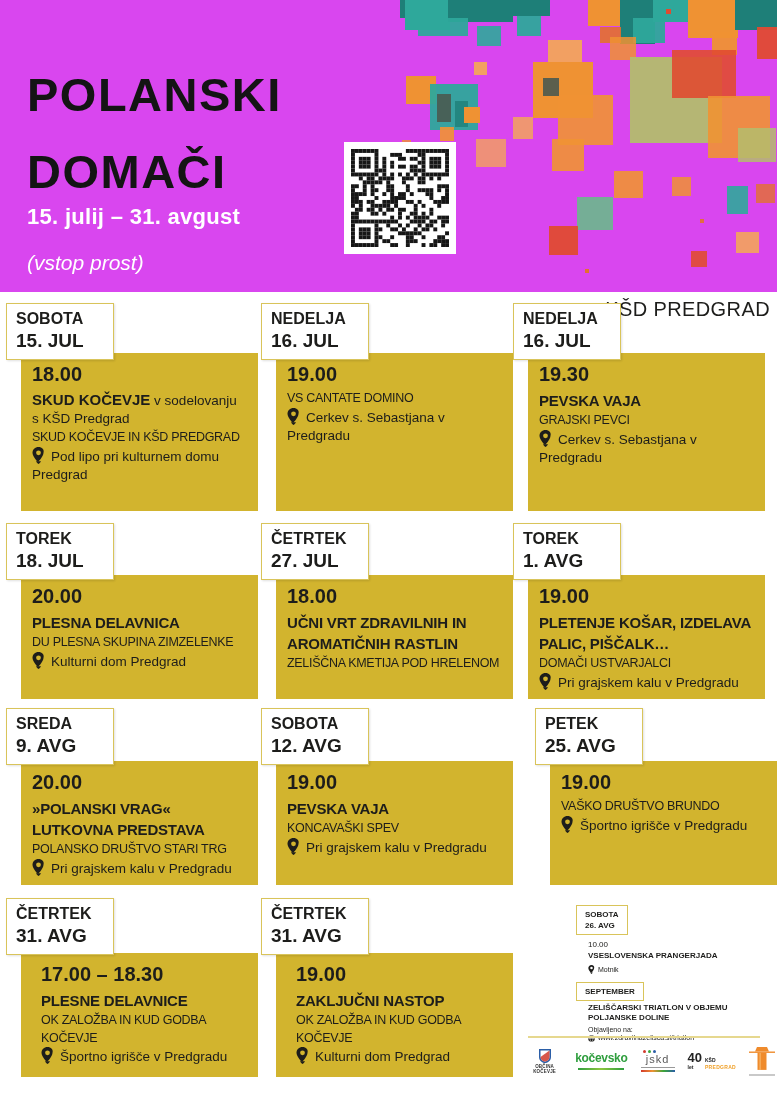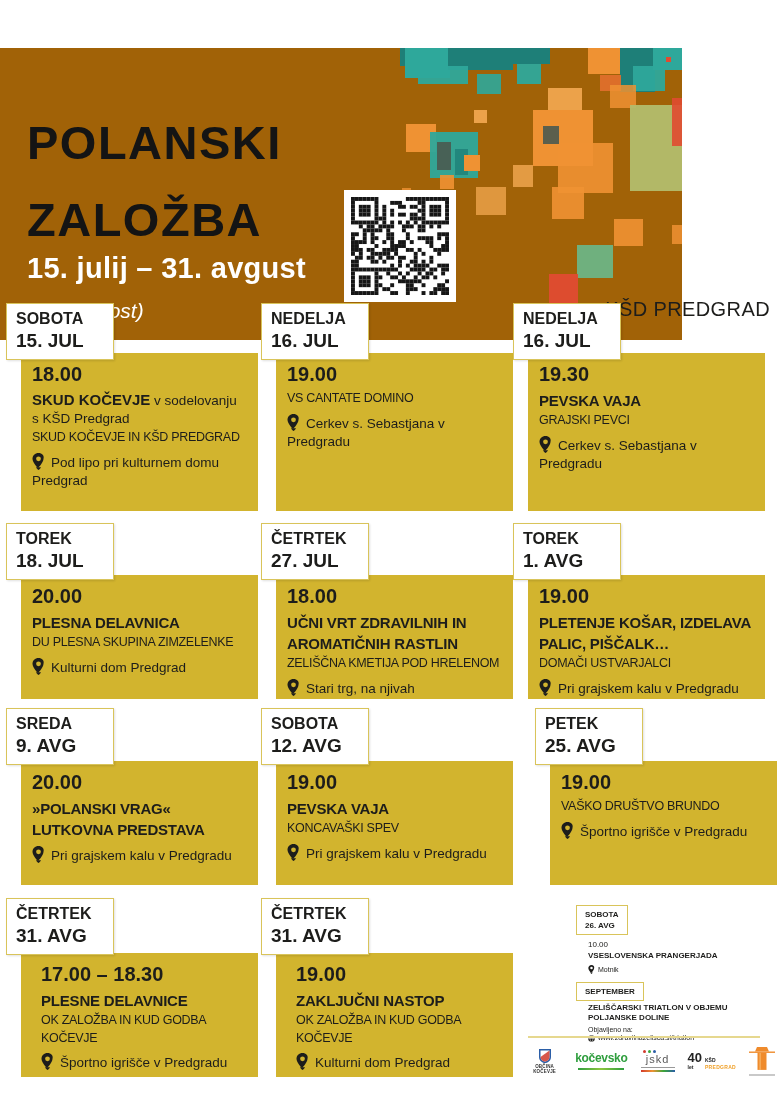--- a/index.html
+++ b/index.html
@@ -2,45 +2,45 @@
 <html><head>
 <meta charset="utf-8">
 <style>
   html,body{margin:0;padding:0;background:#888;}
   .poster{
     position:relative;width:777px;height:1100px;background:#ffffff;
     font-family:"Liberation Sans",sans-serif;color:#1d1d1b;overflow:hidden;
     margin:0 auto;
   }
   
-  .header{position:absolute;left:0;top:0;width:682px;height:292px;background:#a16207;overflow:hidden;margin-top:48px;}
+  .header{position:absolute;left:0;top:0;width:777px;height:292px;background:#d946ef;overflow:hidden;}
   .mosaic{position:absolute;left:0;top:0;width:100%;height:100%;}
   .title{position:absolute;left:27px;top:56px;font-size:47px;font-weight:700;letter-spacing:1.5px;line-height:77px;color:#141414;}
-  .subtitle{position:absolute;left:27px;top:204px;font-size:29px;font-weight:700;color:#ffffff;letter-spacing:.3px;}
+  .subtitle{position:absolute;left:27px;top:204px;font-size:22px;font-weight:700;color:#ffffff;letter-spacing:.3px;}
   .note{position:absolute;left:27px;top:251px;font-size:21px;font-style:italic;color:#ffffff;}
   .qr{position:absolute;left:344px;top:142px;width:98px;height:98px;background:#ffffff;padding:7px;}
   .qr svg{display:block;width:98px;height:98px;}
   .org-name{position:absolute;right:7px;top:298px;font-size:20px;letter-spacing:.4px;color:#1d1d1b;}
   
   .card{position:absolute;width:252px;}
   .label{position:relative;z-index:2;display:inline-block;background:#fff;border:1.5px solid #d9c45a;
          padding:5px 9px 6px;min-width:88px;box-shadow:1px 1px 2px rgba(0,0,0,.12);}
   .day{font-size:16px;font-weight:700;line-height:1.25;}
   .date{font-size:19px;font-weight:700;line-height:1.25;}
   .body{position:absolute;z-index:1;left:15px;width:237px;background:#d2b42e;padding:9px 11px;box-sizing:border-box;overflow:hidden;}
   .r1 .body{top:50px;height:158px;}
   .r2 .body{top:52px;height:124px;}
   .r3 .body{top:53px;height:124px;}
   .r4 .body{top:55px;height:124px;padding-left:20px;}
   .time{font-size:20px;font-weight:700;margin:1px 0 4px;}
   .etitle{font-size:15px;font-weight:700;line-height:1.4;letter-spacing:-.2px;white-space:pre-line;}
   .subline{font-size:13.5px;line-height:1.35;}
   .subline .b2{font-size:15px;font-weight:700;}
   .org{font-size:12.5px;letter-spacing:-.3px;line-height:1.4;margin-top:1px;white-space:pre-line;}
-  .loc{font-size:13.5px;line-height:1.35;margin-top:6px;}
+  .loc{font-size:13.5px;line-height:1.35;}
   .loc svg{vertical-align:-3px;margin-right:6px;}
   
   .mini{position:absolute;left:576px;top:905px;width:196px;font-size:8px;}
   .mini-label{display:inline-block;background:#fff;border:1px solid #d9c45a;padding:3px 8px;}
   .mini-label div{font-size:8px;font-weight:700;line-height:1.4;}
   .mini-body{margin-left:12px;}
   .mini-time{font-size:8px;margin-top:5px;}
   .mini-title{font-size:8px;font-weight:700;margin-top:2px;white-space:pre-line;line-height:1.3;}
   .mini-loc{font-size:7px;margin-top:3px;}
   .mini-loc svg{vertical-align:-2px;margin-right:3px;}
@@ -116,21 +116,21 @@
         <div style="position: absolute; left: 756px; top: 184px; width: 19px; height: 19px; background: rgb(226, 112, 46); opacity: 0.8;"></div>
         <div style="position: absolute; left: 691px; top: 251px; width: 16px; height: 16px; background: rgb(224, 75, 49); opacity: 0.9;"></div>
         <div style="position: absolute; left: 736px; top: 232px; width: 23px; height: 21px; background: rgb(244, 170, 82); opacity: 0.85;"></div>
         <div style="position: absolute; left: 666px; top: 9px; width: 5px; height: 5px; background: rgb(224, 75, 49); opacity: 1;"></div>
         <div style="position: absolute; left: 585px; top: 269px; width: 4px; height: 4px; background: rgb(226, 112, 46); opacity: 1;"></div>
         <div style="position: absolute; left: 700px; top: 219px; width: 4px; height: 4px; background: rgb(226, 112, 46); opacity: 0.9;"></div>
         <div style="position: absolute; left: 402px; top: 140px; width: 9px; height: 9px; background: rgb(239, 146, 51); opacity: 0.8;"></div>
       </div>
     <div class="title">
       <div>POLANSKI</div>
-      <div>ZALOŽBA</div>
+      <div>DOMAČI</div>
     </div>
     <div class="subtitle">15. julij – 31. avgust</div>
     <div class="note">(vstop prost)</div>
     <div class="qr">
         <svg viewBox="0 0 100 100" xmlns="http://www.w3.org/2000/svg">
           <g fill="#161616">
             <rect x="0" y="0" width="4" height="4"></rect>
             <rect x="4" y="0" width="4" height="4"></rect>
             <rect x="8" y="0" width="4" height="4"></rect>
             <rect x="12" y="0" width="4" height="4"></rect>
@@ -522,24 +522,20 @@
   <section class="card r2" style="left:261px;top:523px">
     <div class="label">
       <div class="day">ČETRTEK</div>
       <div class="date">27. JUL</div>
     </div>
     <div class="body">
       <div class="time">18.00</div>
       <div class="etitle">UČNI VRT ZDRAVILNIH IN
 AROMATIČNIH RASTLIN</div>
       <div class="org">ZELIŠČNA KMETIJA POD HRELENOM</div>
-      <div class="loc"><svg width="13" height="17" viewBox="0 0 13 17">
-            <path fill="#1d1d1b" d="M6.5 0C3 0 .5 2.6.5 5.8c0 2 1.3 4.2 2.6 6 .9 1.2 2.4 2.9 2.4 2.9l1-.1s1.4-1.6 2.3-2.8c1.3-1.8 2.7-4 2.7-6C12.5 2.6 10 0 6.5 0zm0 8.2a2.4 2.4 0 1 1 0-4.8 2.4 2.4 0 0 1 0 4.8z"></path>
-            <path fill="#1d1d1b" d="M4 14.2c.5 1 1.5 2.3 2.5 2.8 1-.5 2-1.8 2.5-2.8z"></path>
-          </svg><span>Stari trg, na njivah</span></div>
     </div>
   </section>
 
   <section class="card r2" style="left:513px;top:523px">
     <div class="label">
       <div class="day">TOREK</div>
       <div class="date">1. AVG</div>
     </div>
     <div class="body">
       <div class="time">19.00</div>
@@ -555,20 +551,21 @@
 
   <section class="card r3" style="left:6px;top:708px">
     <div class="label">
       <div class="day">SREDA</div>
       <div class="date">9. AVG</div>
     </div>
     <div class="body">
       <div class="time">20.00</div>
       <div class="etitle">»POLANSKI VRAG«
 LUTKOVNA PREDSTAVA</div>
+      <div class="org">POLANSKO DRUŠTVO STARI TRG</div>
       <div class="loc"><svg width="13" height="17" viewBox="0 0 13 17">
             <path fill="#1d1d1b" d="M6.5 0C3 0 .5 2.6.5 5.8c0 2 1.3 4.2 2.6 6 .9 1.2 2.4 2.9 2.4 2.9l1-.1s1.4-1.6 2.3-2.8c1.3-1.8 2.7-4 2.7-6C12.5 2.6 10 0 6.5 0zm0 8.2a2.4 2.4 0 1 1 0-4.8 2.4 2.4 0 0 1 0 4.8z"></path>
             <path fill="#1d1d1b" d="M4 14.2c.5 1 1.5 2.3 2.5 2.8 1-.5 2-1.8 2.5-2.8z"></path>
           </svg><span>Pri grajskem kalu v Predgradu</span></div>
     </div>
   </section>
 
   <section class="card r3" style="left:261px;top:708px">
     <div class="label">
       <div class="day">SOBOTA</div>

